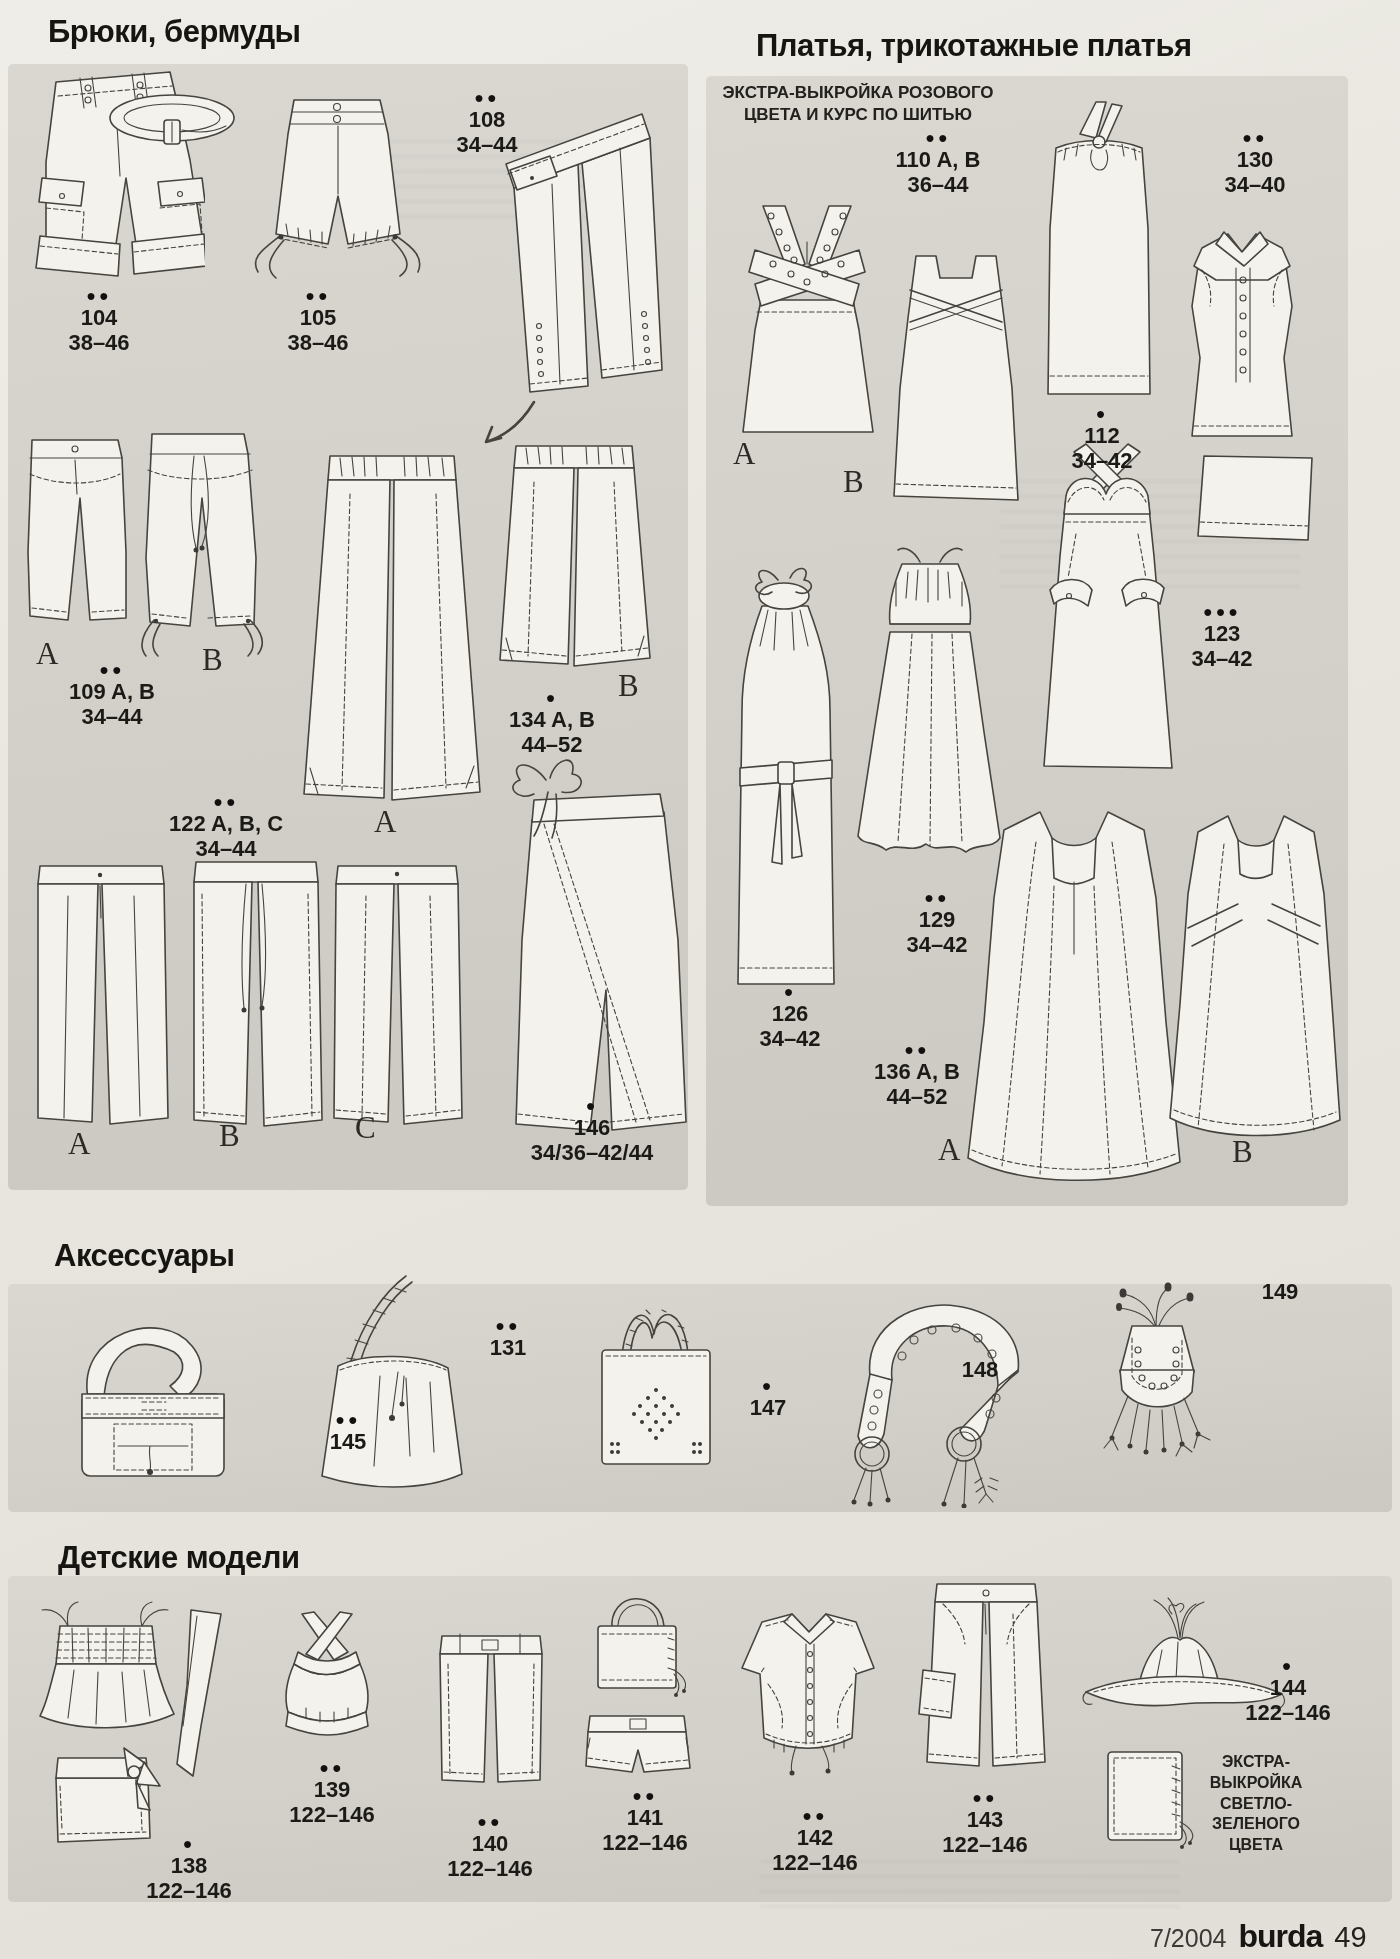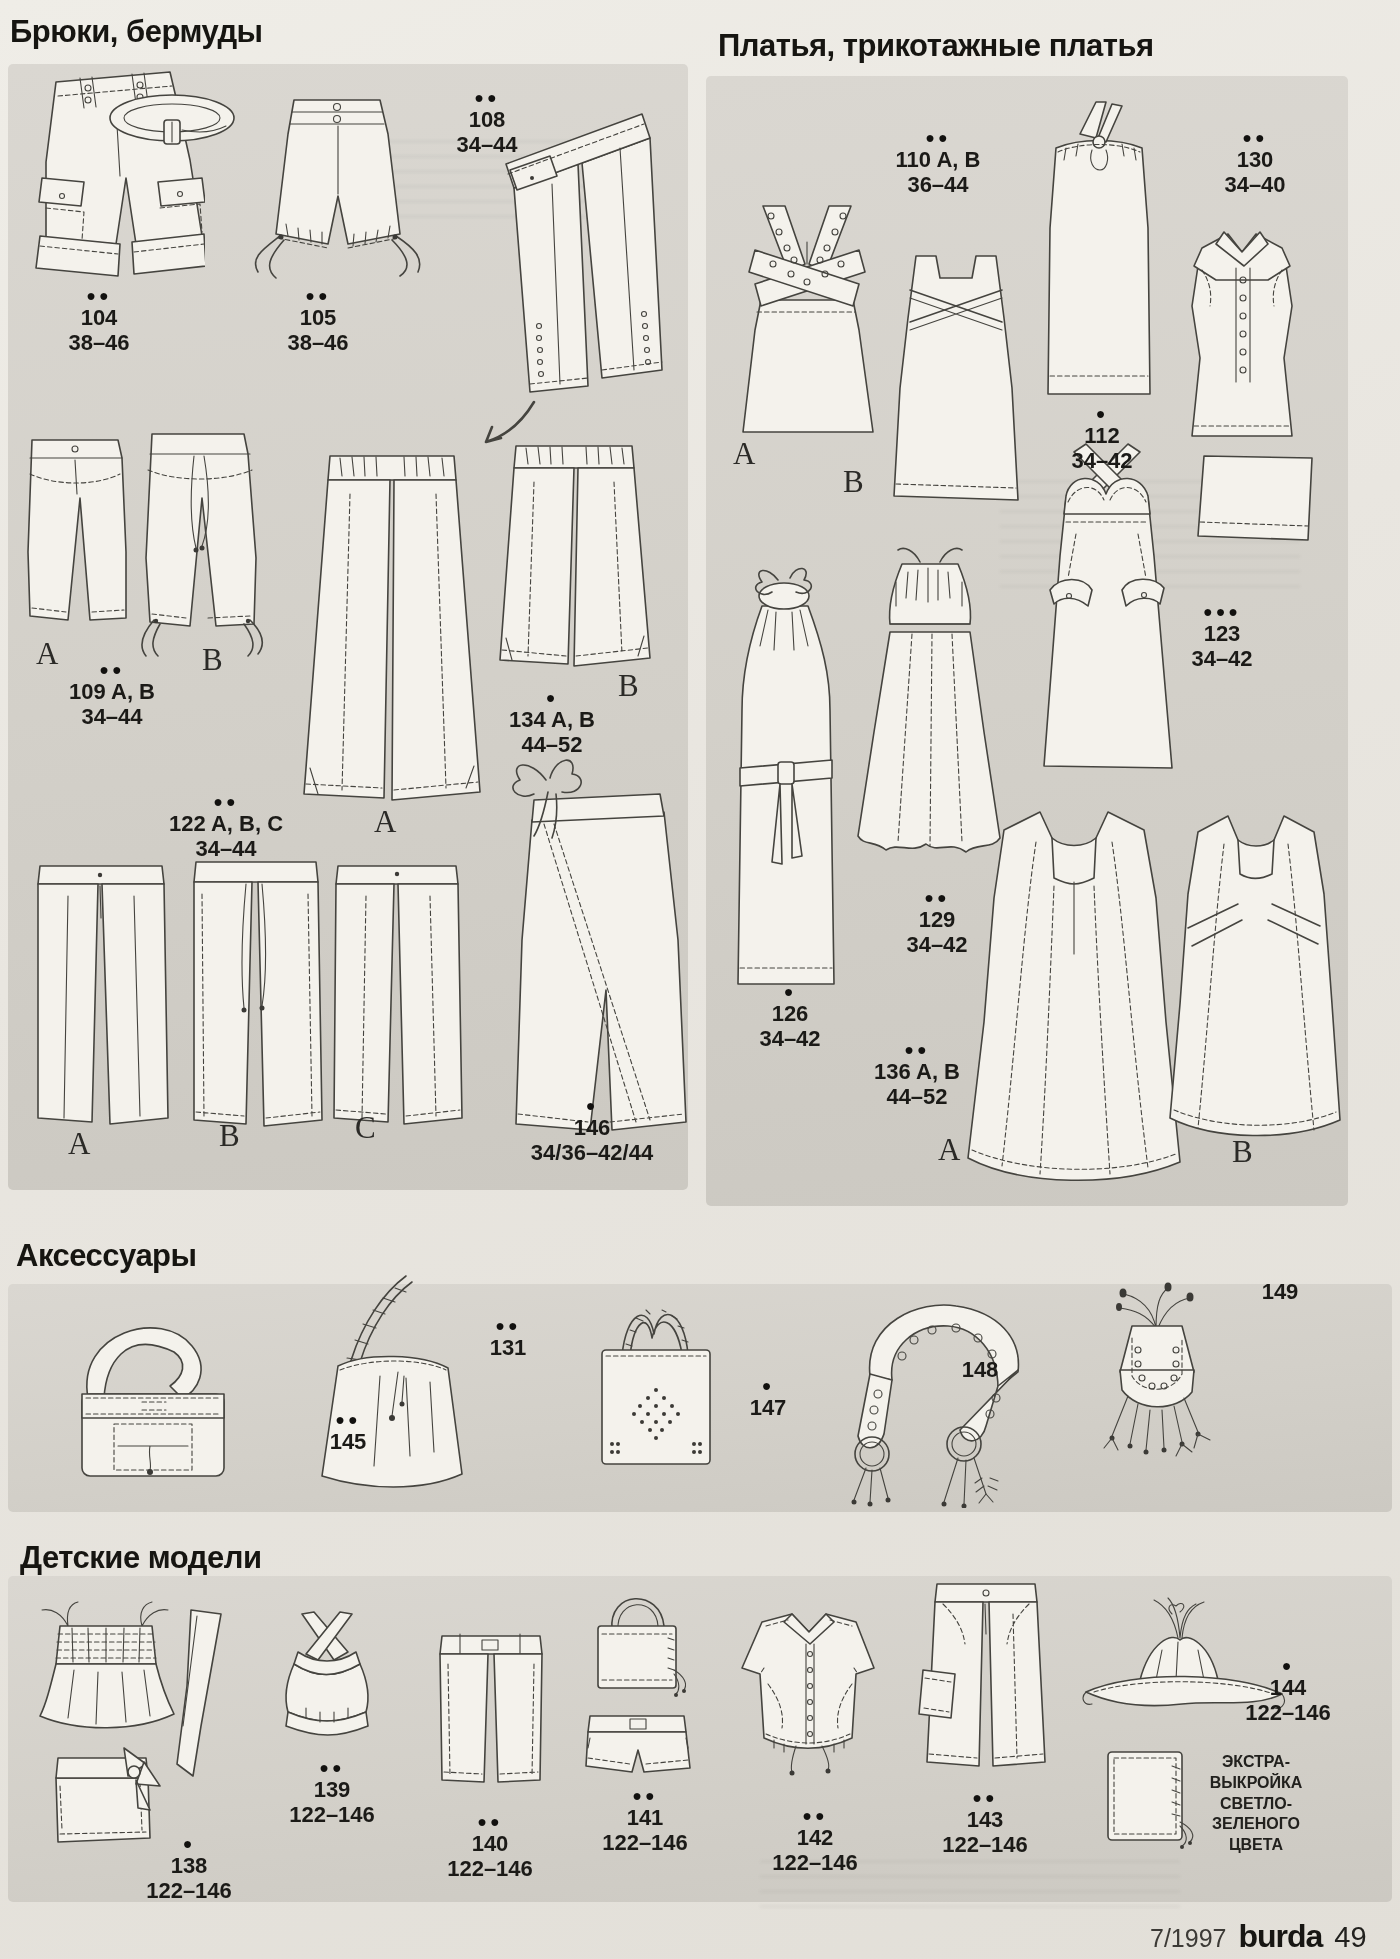--- a/index.html
+++ b/index.html
@@ -2,21 +2,21 @@
 <html><head>
 <meta charset="utf-8">
 <style>
   html,body{margin:0;padding:0;background:#9b9892;}
   #page{
     position:relative;width:1400px;height:1959px;overflow:hidden;
     background:linear-gradient(160deg,#efede7 0%,#e9e6e0 40%,#e2dfd8 100%);
     font-family:"Liberation Sans",sans-serif;color:#1d1c1a;
   }
   .panel{position:absolute;background:linear-gradient(175deg,#dad7d1 0%,#d3d0c9 55%,#ccc9c2 100%);border-radius:5px;}
-  .heading{position:absolute;font-weight:bold;font-size:31px;letter-spacing:-0.5px;color:#161511;white-space:nowrap;}
+  .heading{position:absolute;font-weight:bold;font-size:31px;letter-spacing:-0.5px;color:#161511;white-space:nowrap;margin-left:38px;}
   .lbl{position:absolute;text-align:center;transform:translateX(-50%);line-height:1.12;white-space:nowrap;}
   .lbl .dots{font-size:16px;letter-spacing:3px;line-height:1;color:#12110f;margin-bottom:2px;}
   .lbl .num,.lbl .siz{font-weight:bold;font-size:22px;color:#1b1a17;}
   .vletter{position:absolute;font-family:"Liberation Serif",serif;font-size:31px;color:#2b2a27;}
   .note{position:absolute;transform:translateX(-50%);text-align:center;font-weight:bold;font-size:17px;line-height:1.3;color:#22211e;white-space:nowrap;}
   .art{position:absolute;}
   .art svg{display:block;width:100%;height:100%;}
   .ln{fill:none;stroke:#45443f;stroke-width:1.6;stroke-linecap:round;stroke-linejoin:round;}
   .fl{fill:#f4f2ec;stroke:#45443f;stroke-width:1.6;stroke-linejoin:round;}
   .tn{stroke-width:1.1;}
@@ -40,20 +40,24 @@
 
   <div class="ghost" style="left:380px;top:140px;width:260px;height:90px"></div>
   <div class="ghost" style="left:1000px;top:480px;width:300px;height:120px"></div>
   <div class="ghost" style="left:760px;top:1860px;width:420px;height:60px"></div>
 
   <div class="heading" style="left:10px;top:14px">Брюки, бермуды</div>
   <div class="heading" style="left:718px;top:28px">Платья, трикотажные платья</div>
   <div class="heading" style="left:16px;top:1238px">Аксессуары</div>
   <div class="heading" style="left:20px;top:1540px">Детские модели</div>
 
+  <div class="note" style="left:858px;top:82px">
+    <div>ЭКСТРА-ВЫКРОЙКА РОЗОВОГО</div>
+    <div>ЦВЕТА И КУРС ПО ШИТЬЮ</div>
+  </div>
 
   <div class="art" style="left:20px;top:66px;width:185px;height:245px">
     <svg viewBox="0 0 185 245">
       <path class="fl" d="M36,16 L150,6 L158,40 L170,94 L182,170 L116,178 L106,112 L96,178 L26,172 L26,96 Z"></path>
       <path class="fl" d="M20,170 L100,178 L98,210 L16,202 Z"></path>
       <path class="fl" d="M112,176 L184,168 L186,200 L114,208 Z"></path>
       <path class="ln tn da" d="M38,30 L152,20"></path>
       <path class="ln tn" d="M60,12 L64,42 M72,11 L76,41 M112,8 L116,38 M124,7 L128,37 M96,42 L100,110"></path>
       <circle class="ln tn" cx="68" cy="22" r="3"></circle>
         <circle class="ln tn" cx="68" cy="34" r="3"></circle>
@@ -726,18 +730,18 @@
   <div class="vletter" style="left:618px;top:668px">B</div>
   <div class="vletter" style="left:68px;top:1126px">A</div>
   <div class="vletter" style="left:219px;top:1118px">B</div>
   <div class="vletter" style="left:355px;top:1110px">C</div>
   <div class="vletter" style="left:733px;top:436px">A</div>
   <div class="vletter" style="left:843px;top:464px">B</div>
   <div class="vletter" style="left:938px;top:1132px">A</div>
   <div class="vletter" style="left:1232px;top:1134px">B</div>
 
   <div id="footer">
-    <span class="issue">7/1997</span>
+    <span class="issue">7/2004</span>
     <span class="brand">burda</span>
     <span class="pg">49</span>
   </div>
 
 </div>
 
 </body></html>

